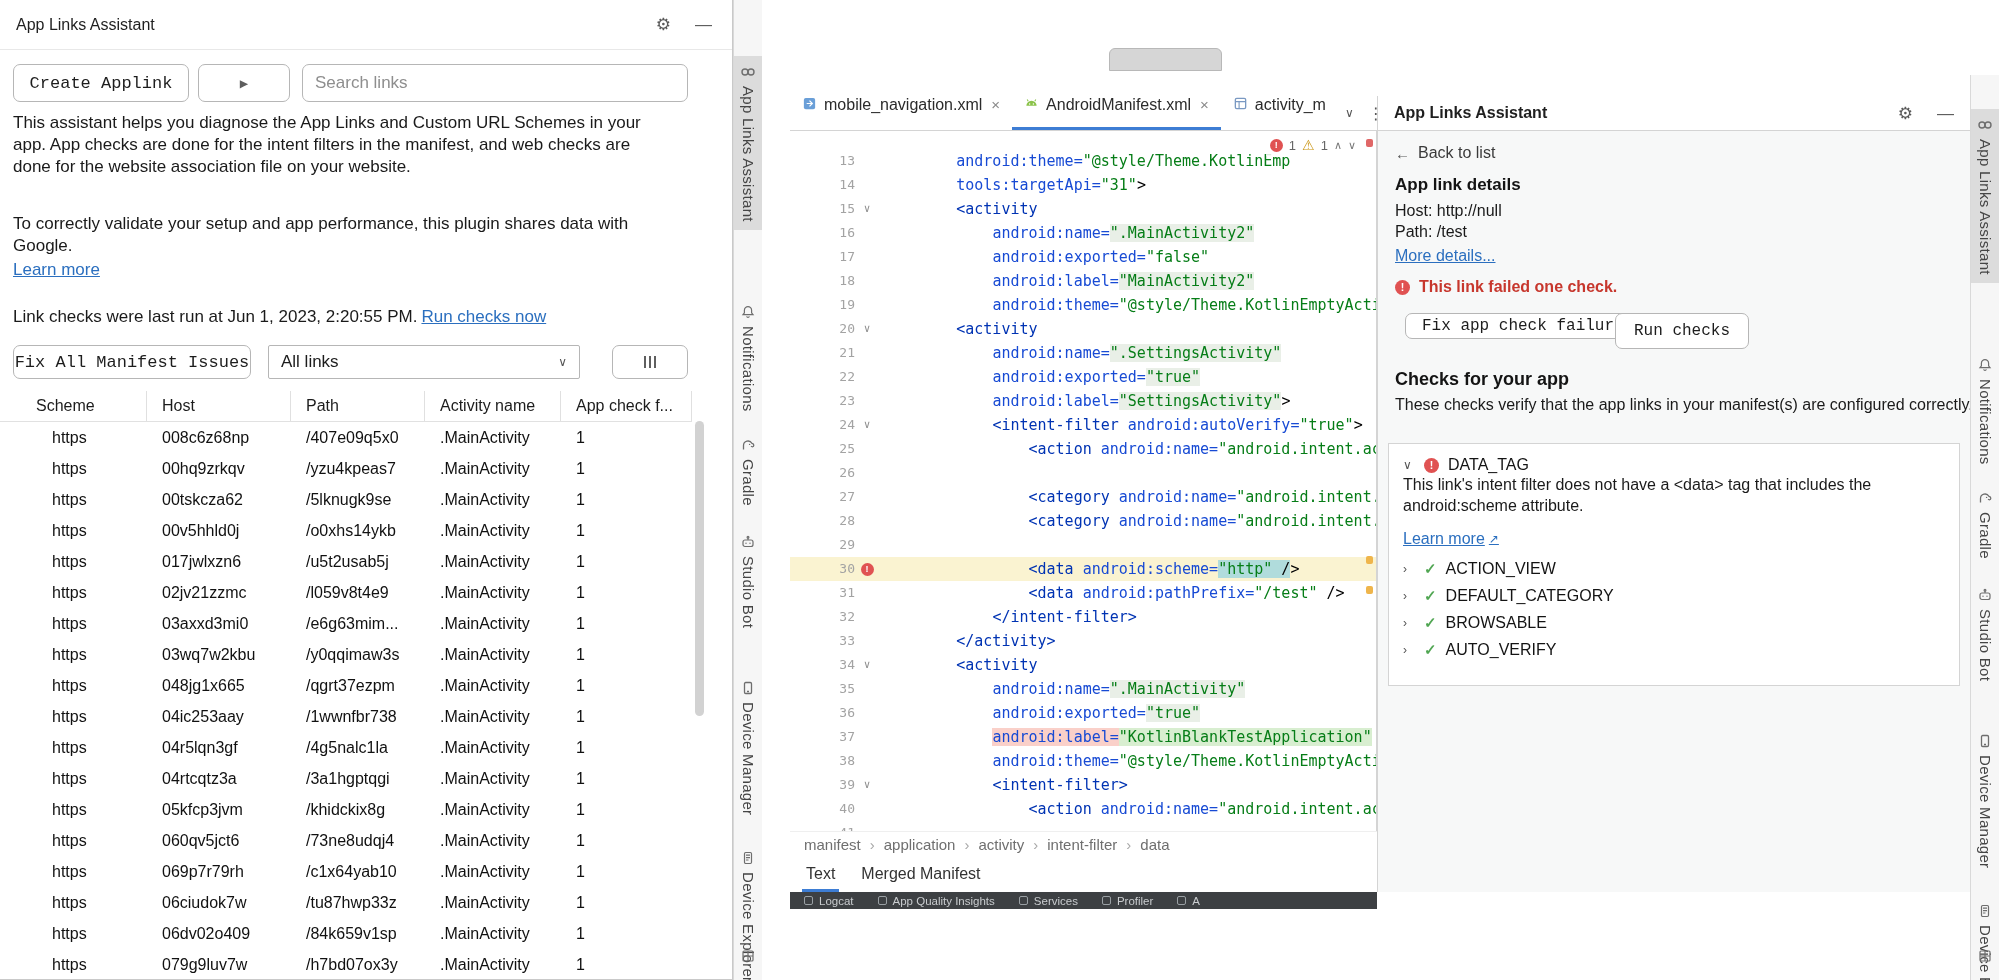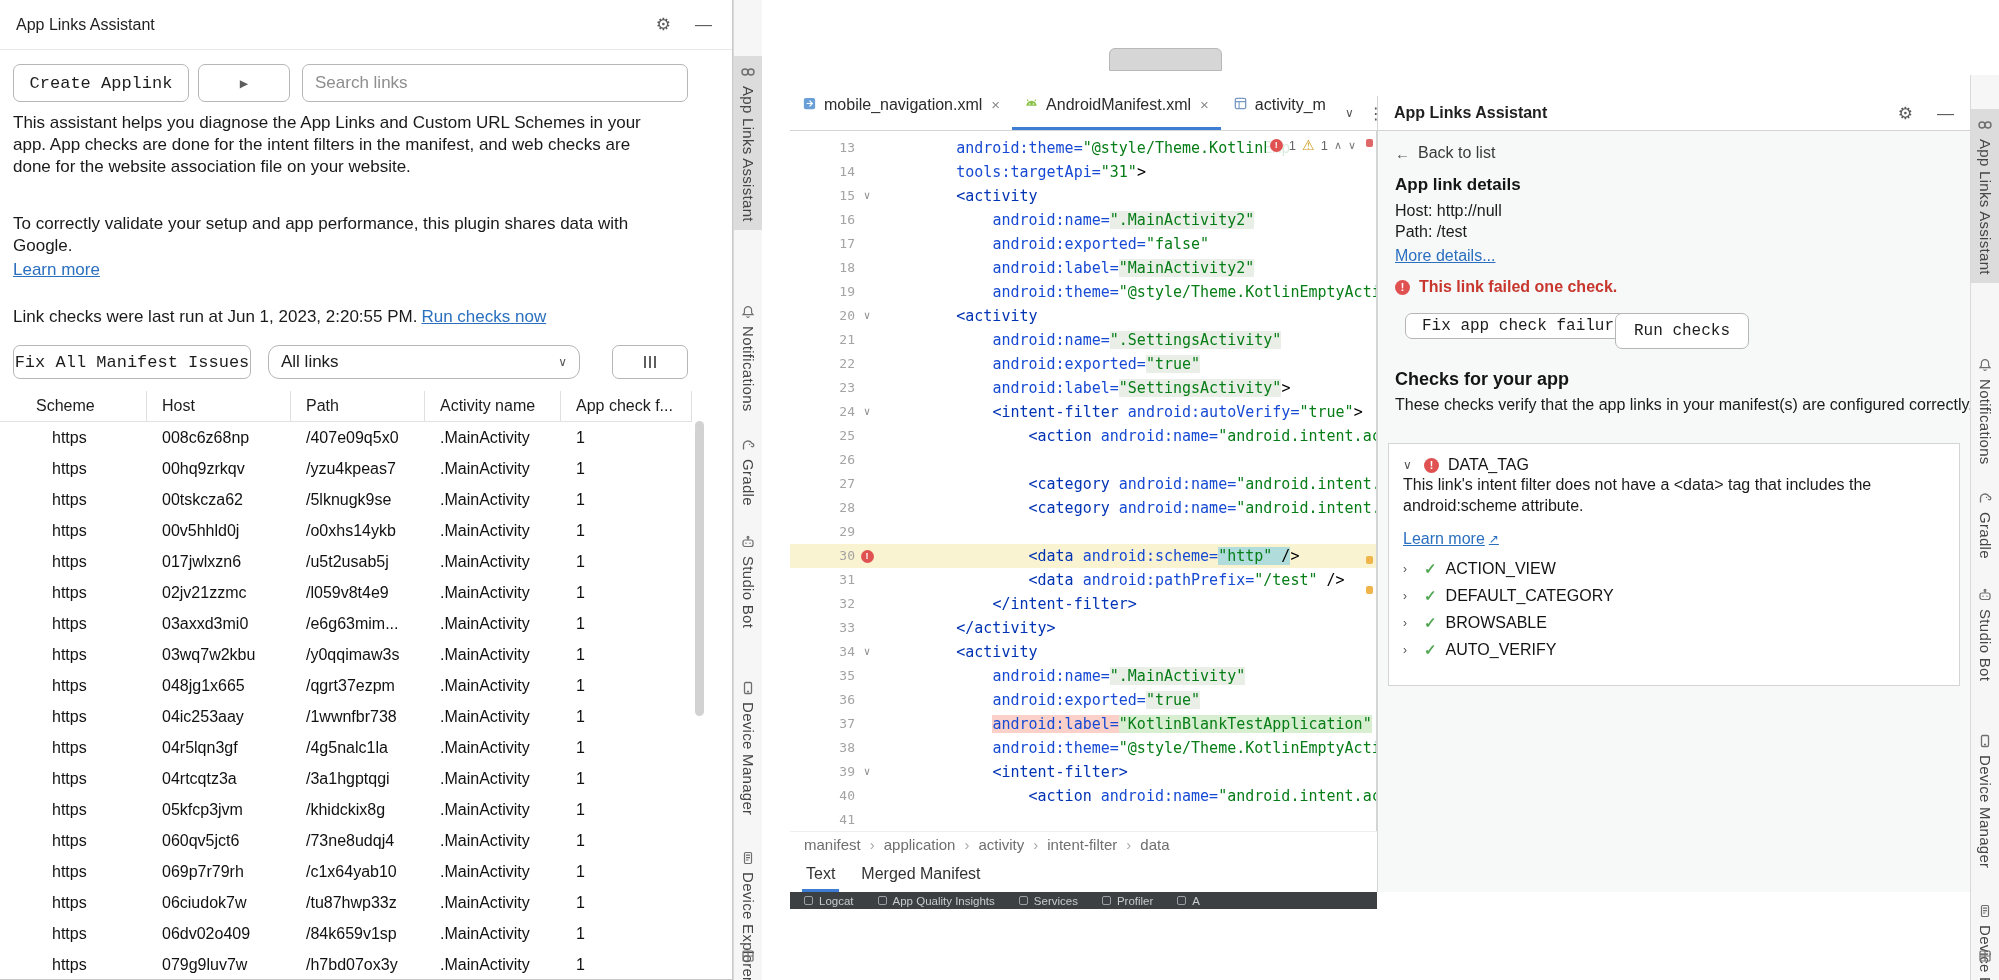--- a/index.html
+++ b/index.html
@@ -25,21 +25,21 @@
     border-radius:7px;font-size:17px;padding:0 12px;color:#222;outline:none;background:#fff}
   .search::placeholder{color:#8e8e8e}
   .intro{position:absolute;left:13px;font-size:17px;line-height:22px;color:#1a1a1a}
   .p1{top:112px;width:648px}
   .p2{top:213px;width:622px}
   .lnk{color:#2b6fbf;text-decoration:underline;cursor:pointer;font-size:17px}
   .learn{position:absolute;left:13px;top:260px}
   .lastrun{position:absolute;left:13px;top:307px;font-size:17px;color:#1a1a1a;display:flex;gap:4px;white-space:nowrap}
   .btn-fixall{position:absolute;left:13px;top:345px;width:238px;height:34px}
   .combo{position:absolute;left:268px;top:345px;width:312px;height:34px;border:1px solid #b6b6b6;
-    border-radius:11px;display:flex;align-items:center;justify-content:space-between;
+    border-radius:2px;display:flex;align-items:center;justify-content:space-between;
     padding:0 12px;font-size:17px;background:#fff;cursor:pointer}
   .chev{color:#555;font-size:12px}
   .btn-cols{position:absolute;left:612px;top:345px;width:76px;height:34px}
   .thead{position:absolute;left:0;top:391px;width:692px;height:31px;display:grid;
     grid-template-columns:147px 144px 134px 136px 131px;border-bottom:1px solid #e1e1e1;background:#fff}
   .hcell{display:flex;align-items:center;padding-left:15px;font-size:16px;color:#1c1c1c;
     border-right:1px solid #e0e0e0;overflow:hidden;white-space:nowrap}
   .hcell:first-child{padding-left:36px}
   .tbody{position:absolute;left:0;top:422px;width:692px;bottom:0;overflow:hidden}
   .trow{display:grid;grid-template-columns:147px 144px 134px 136px 131px;height:31px}
@@ -73,21 +73,21 @@
   .tabs{display:flex}
   .etab{display:flex;gap:7px;padding:0 12px;font-size:16px;color:#2b2b2b;
     position:relative;cursor:pointer;white-space:nowrap}
   .etab.active::after{content:"";position:absolute;left:0;right:0;bottom:0;height:3px;background:#3d7dd4}
   .tab-close{color:#8a8a8a;font-size:15px;margin-left:2px}
   .tab-extra{display:flex;align-items:center;padding:0 7px;cursor:pointer}
   .more-ic{font-size:16px;color:#555}
 
   .editor{position:absolute;left:0;top:131px;width:587px;height:700px;background:#fff;
     border-right:1px solid #d4d4d4;overflow:hidden}
-  .code-lines{position:absolute;left:0;top:5px;width:100%}
+  .code-lines{position:absolute;left:0;top:18px;width:100%}
   .code-line{display:flex;height:24px;line-height:24px;white-space:pre;
     font-family:"DejaVu Sans Mono",monospace;font-size:15px}
   .code-line.warnline{background:#faf3d1}
   .gutter{width:94px;flex:none;display:flex;justify-content:flex-end;align-items:center;
     gap:3px;padding-right:8px}
   .lnum{width:40px;text-align:right;color:#a3a3a3;font-size:13px;font-family:"DejaVu Sans Mono",monospace}
   .fold{width:18px;text-align:center;color:#8f8f8f;font-size:11px;display:flex;align-items:center;justify-content:center}
   .code-text{color:#000}
   .tk-g{color:#0033b3}.tk-a{color:#174ad4}
   .tk-as{color:#174ad4;background:#fad0c9}

